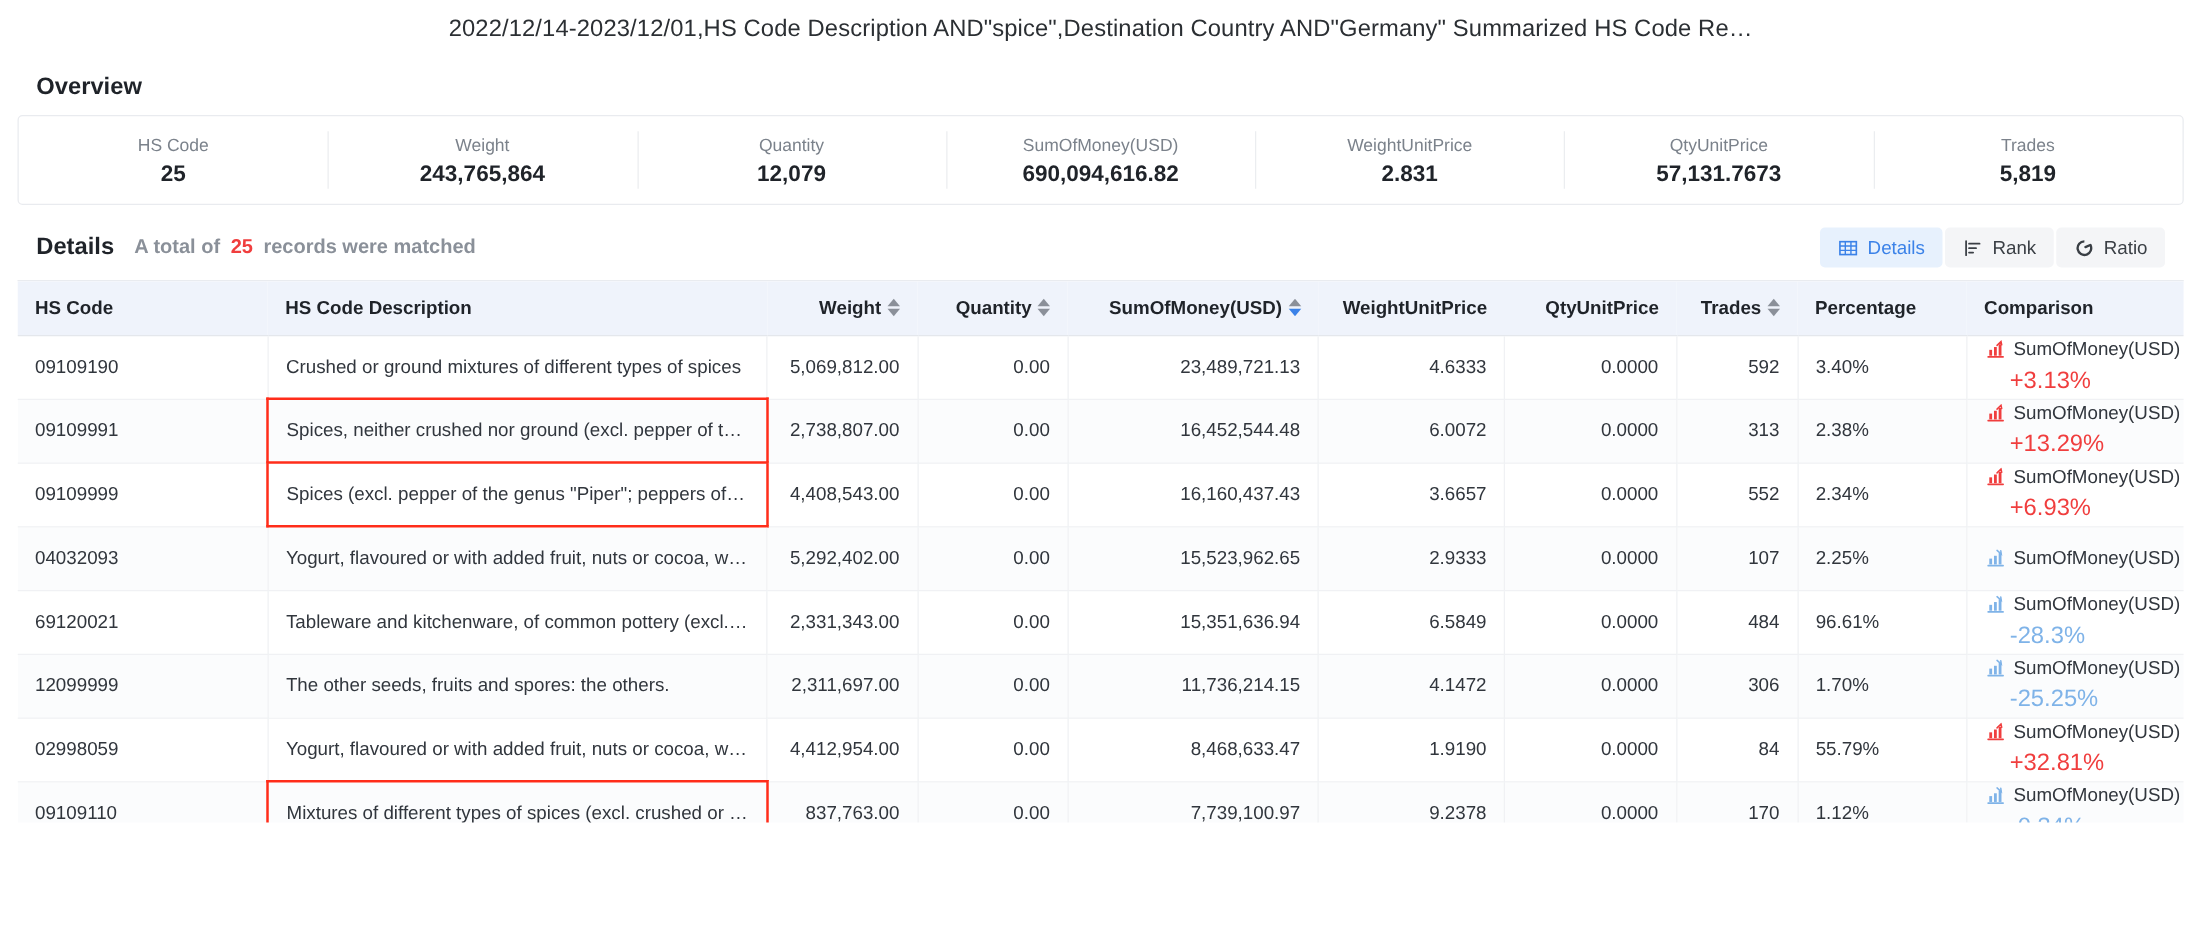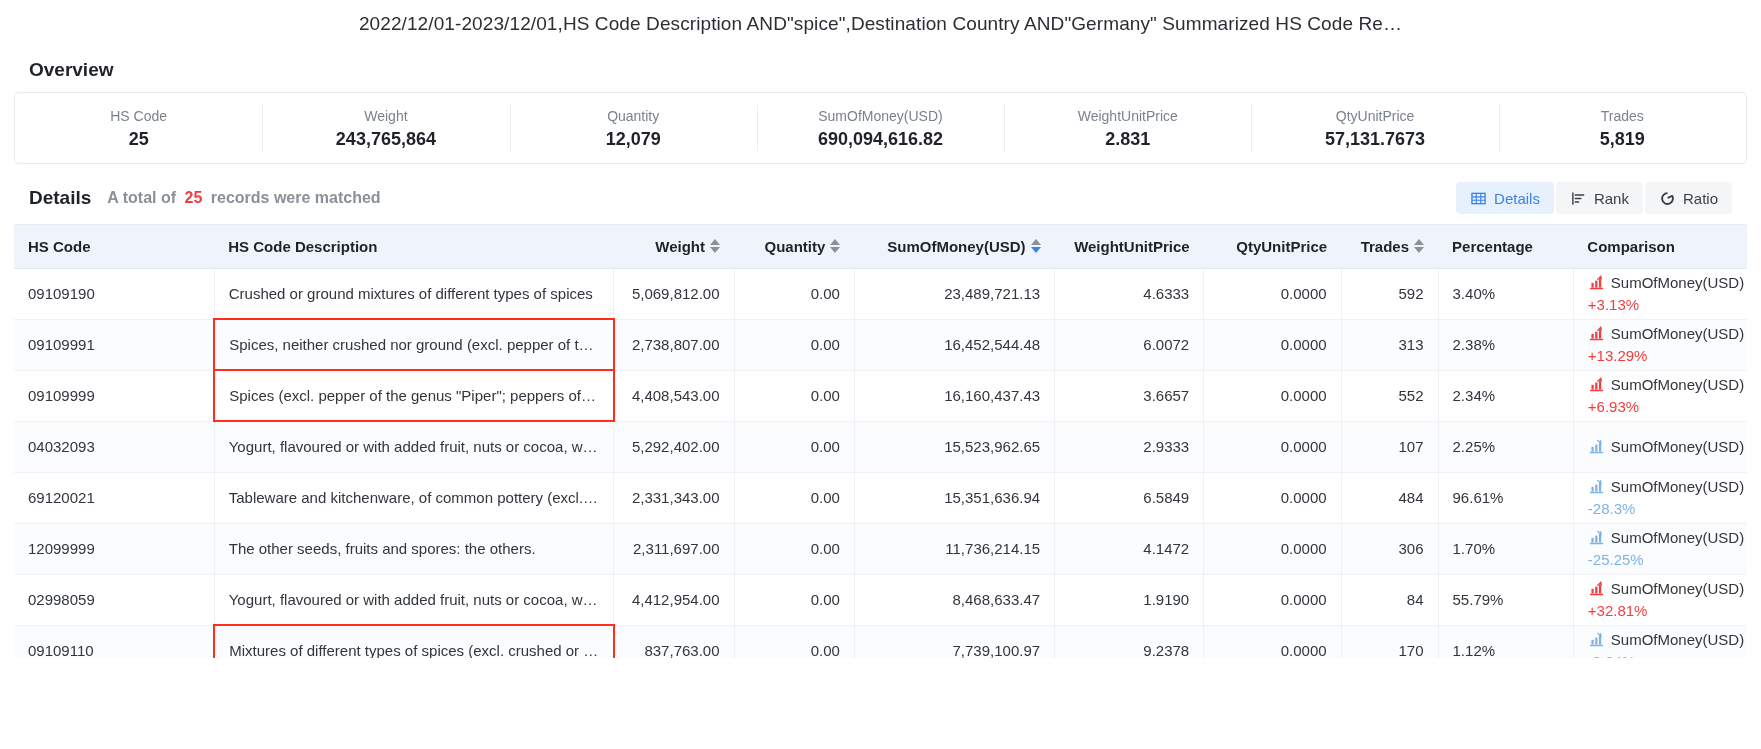--- a/index.html
+++ b/index.html
@@ -154,33 +154,33 @@
     display: block;
     overflow: hidden; text-overflow: ellipsis; white-space: nowrap;
   }
   td.desc-cell.hl { border: 2px solid #ff2d1a; }
 
   
   td.cmp { padding: 0 10px; overflow: hidden; }
   .cmp-inner { display: block; line-height: 1.45; }
   .cmp-line1 { display: flex; align-items: center; gap: 6px; white-space: nowrap; }
   .cmp-label { font-size: 15px; color: #31363d; }
-  .cmp-val { font-size: 15px; }
+  .cmp-val { font-size: 19px; margin-left: 20px; }
   .cmp-val.up { color: #f03e3e; }
   .cmp-val.down { color: #7fb3e8; }
 
   .mini { width: 17px; height: 15px; display:block; flex: 0 0 auto; }
 </style>
 </head>
 <body>
 
 <div class="page">
 
   <div class="titlebar">
-    <div class="title">2022/12/01-2023/12/01,HS Code Description AND"spice",Destination Country AND"Germany" Summarized HS Code Re…</div>
+    <div class="title">2022/12/14-2023/12/01,HS Code Description AND"spice",Destination Country AND"Germany" Summarized HS Code Re…</div>
   </div>
 
   <div class="section-head">
     <div class="h">Overview</div>
     <div class="spacer"></div>
   </div>
 
   <div class="stats" id="stats-card">
       <div class="stat">
         <div class="lbl">HS Code</div>

